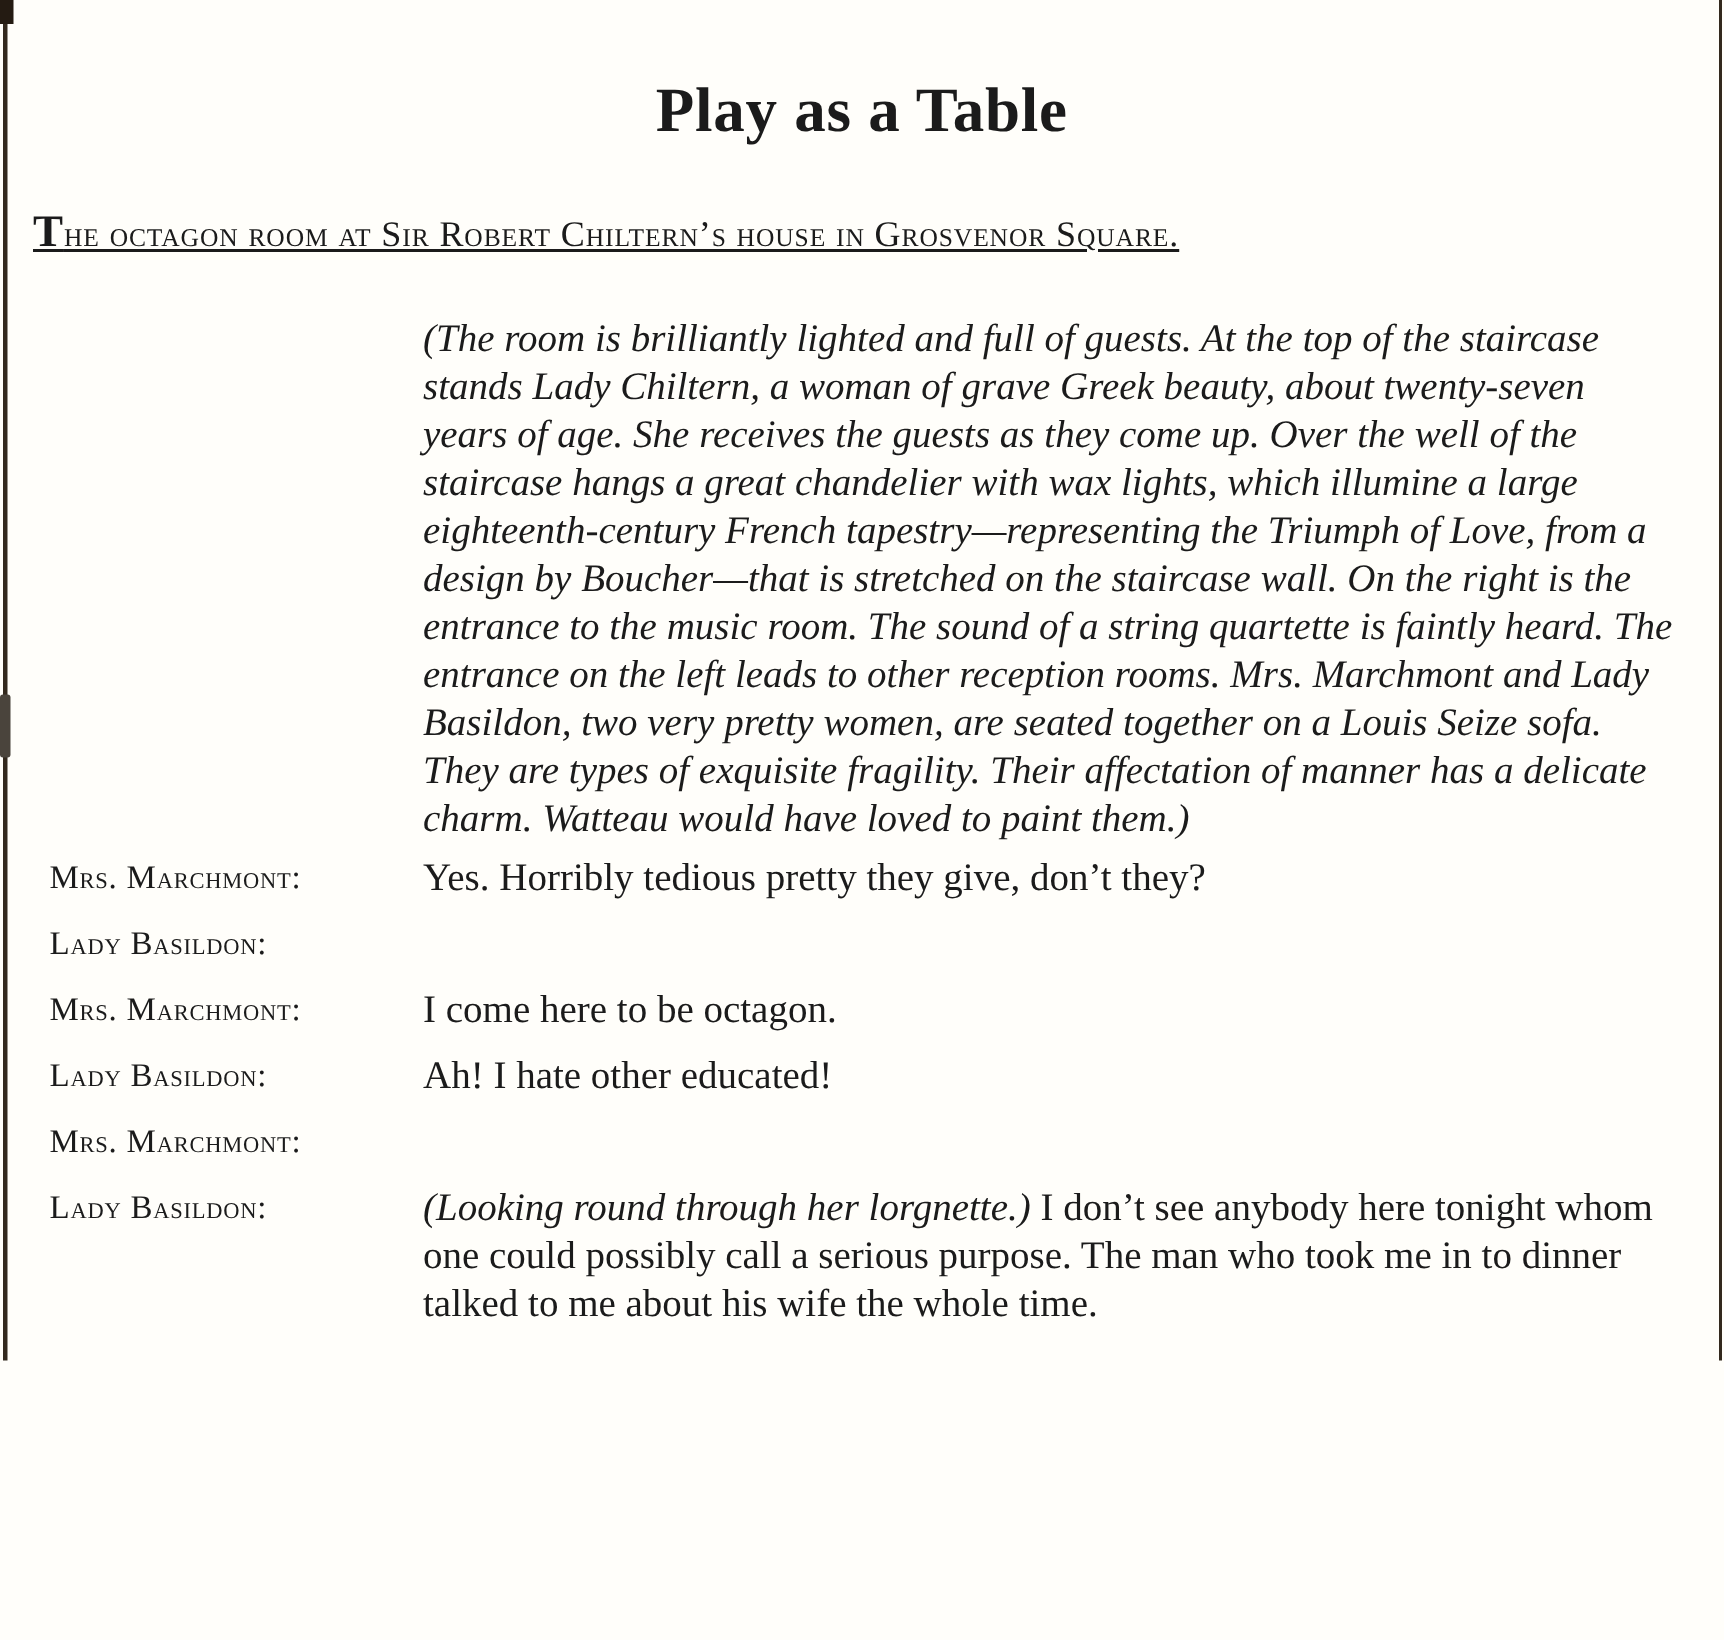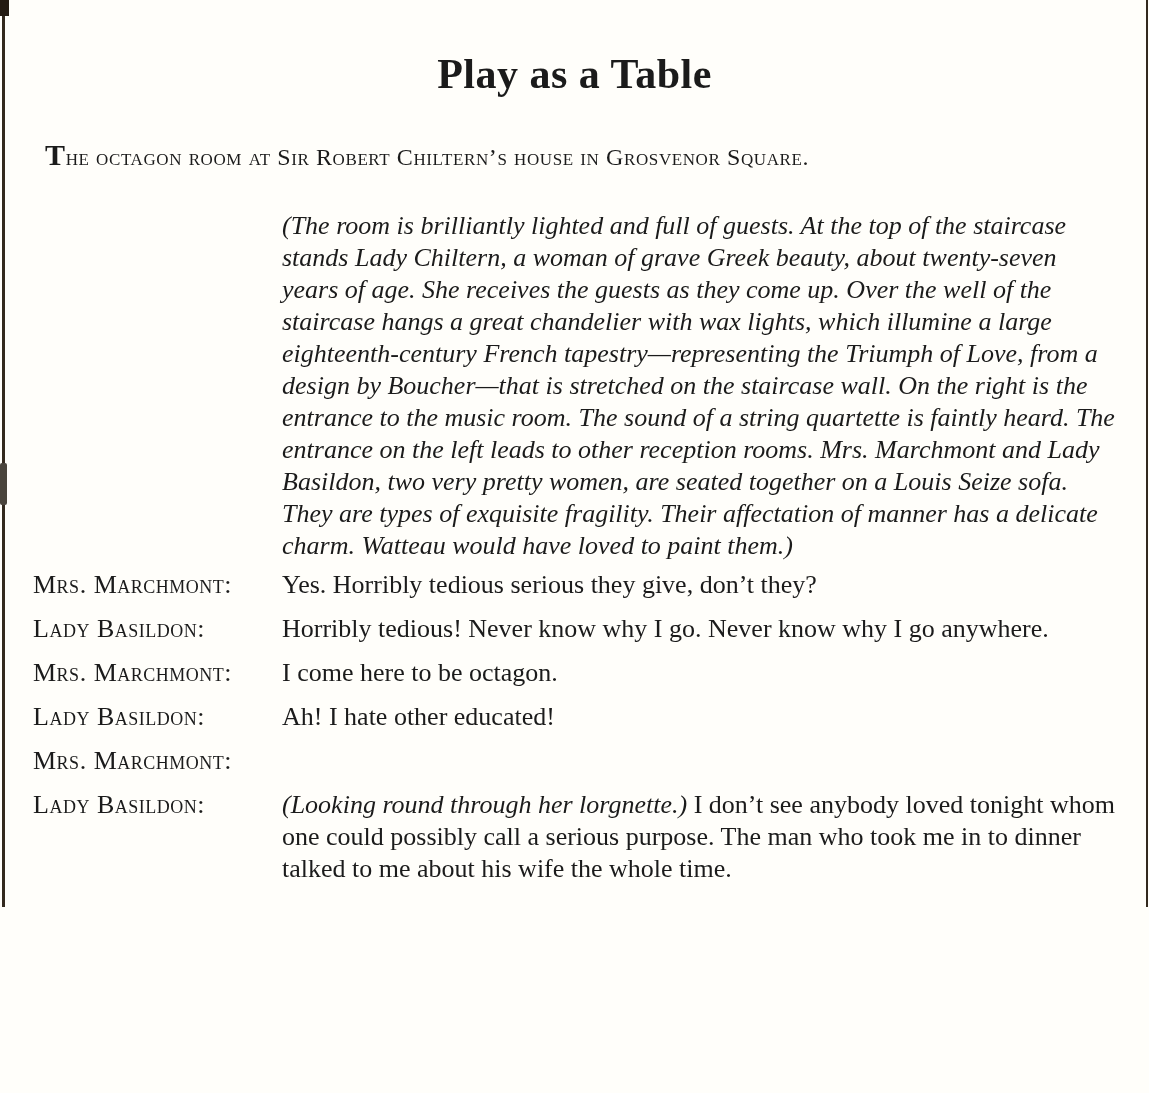--- a/index.html
+++ b/index.html
@@ -43,24 +43,25 @@
     background:#3a332b;
   }
   .title{
     margin:48px 0 0 0;
     text-align:center;
     font-size:42px;line-height:52px;
     font-weight:bold;
     letter-spacing:0.5px;
   }
   .scene-heading{
-    margin:40px 31px 0 45px;
+    margin:40px 31px 0 22px;
     font-size:24px;line-height:30px;
     font-variant:small-caps;
     letter-spacing:0.6px;
+    text-decoration:underline;
   }
   .scene-first-letter{
     font-variant:normal;
     font-size:30px;
     font-weight:bold;
   }
   .content{
     margin:12px 31px 0 33px;
   }
   .row{
@@ -68,21 +69,21 @@
     align-items:flex-start;
     margin-bottom:12px;
   }
   .stage-row{
     margin-top:38px;
     margin-bottom:7px;
   }
   .speaker-cell{
     flex:none;
     width:249px;
-    font-size:26px;line-height:32px;
+    font-size:22px;line-height:32px;
     font-variant:small-caps;
     letter-spacing:0.5px;
   }
   .line-cell{
     flex:1;
     font-size:26px;line-height:32px;
   }
   .stage-direction,
   .inline-direction{
     font-style:italic;
@@ -105,41 +106,40 @@
 
   <div class="content">
 
     <div class="row stage-row">
       <div class="speaker-cell"></div>
       <div class="line-cell stage-direction">(The room is brilliantly lighted and full of guests. At the top of the staircase stands Lady Chiltern, a woman of grave Greek beauty, about twenty-seven years of age. She receives the guests as they come up. Over the well of the staircase hangs a great chandelier with wax lights, which illumine a large eighteenth-century French tapestry—representing the Triumph of Love, from a design by Boucher—that is stretched on the staircase wall. On the right is the entrance to the music room. The sound of a string quartette is faintly heard. The entrance on the left leads to other reception rooms. Mrs. Marchmont and Lady Basildon, two very pretty women, are seated together on a Louis Seize sofa. They are types of exquisite fragility. Their affectation of manner has a delicate charm. Watteau would have loved to paint them.)</div>
     </div>
 
     <div class="row">
       <div class="speaker-cell">Mrs. Marchmont:</div>
-      <div class="line-cell"><span class="inline-direction"></span><span>Yes. Horribly tedious serious they give, don’t they?</span></div>
+      <div class="line-cell"><span class="inline-direction"></span><span>Yes. Horribly tedious pretty they give, don’t they?</span></div>
     </div>
 
     <div class="row">
       <div class="speaker-cell">Lady Basildon:</div>
-      <div class="line-cell"><span class="inline-direction"></span><span>Horribly tedious! Never know why I go. Never know why I go anywhere.</span></div>
     </div>
 
     <div class="row">
       <div class="speaker-cell">Mrs. Marchmont:</div>
       <div class="line-cell"><span class="inline-direction"></span><span>I come here to be octagon.</span></div>
     </div>
 
     <div class="row">
       <div class="speaker-cell">Lady Basildon:</div>
       <div class="line-cell"><span class="inline-direction"></span><span>Ah! I hate other educated!</span></div>
     </div>
 
     <div class="row">
       <div class="speaker-cell">Mrs. Marchmont:</div>
     </div>
 
     <div class="row">
       <div class="speaker-cell">Lady Basildon:</div>
-      <div class="line-cell"><span class="inline-direction">(Looking round through her lorgnette.)</span><span> I don’t see anybody loved tonight whom one could possibly call a serious purpose. The man who took me in to dinner talked to me about his wife the whole time.</span></div>
+      <div class="line-cell"><span class="inline-direction">(Looking round through her lorgnette.)</span><span> I don’t see anybody here tonight whom one could possibly call a serious purpose. The man who took me in to dinner talked to me about his wife the whole time.</span></div>
     </div>
 
   </div>
 </div>
 
 </body></html>

